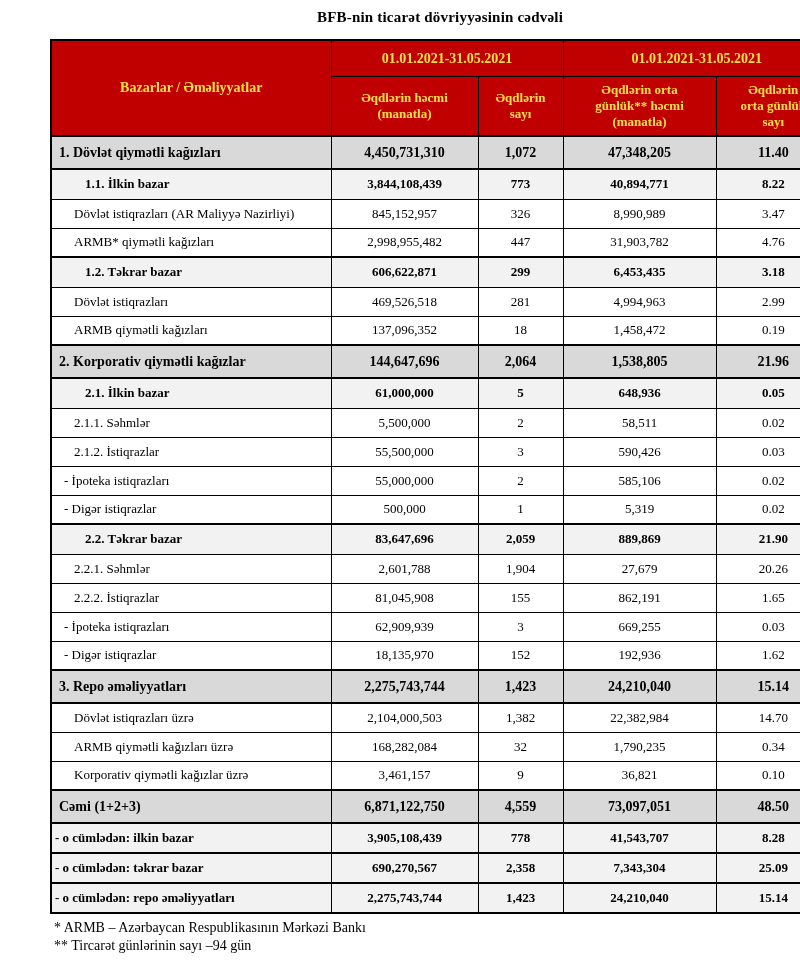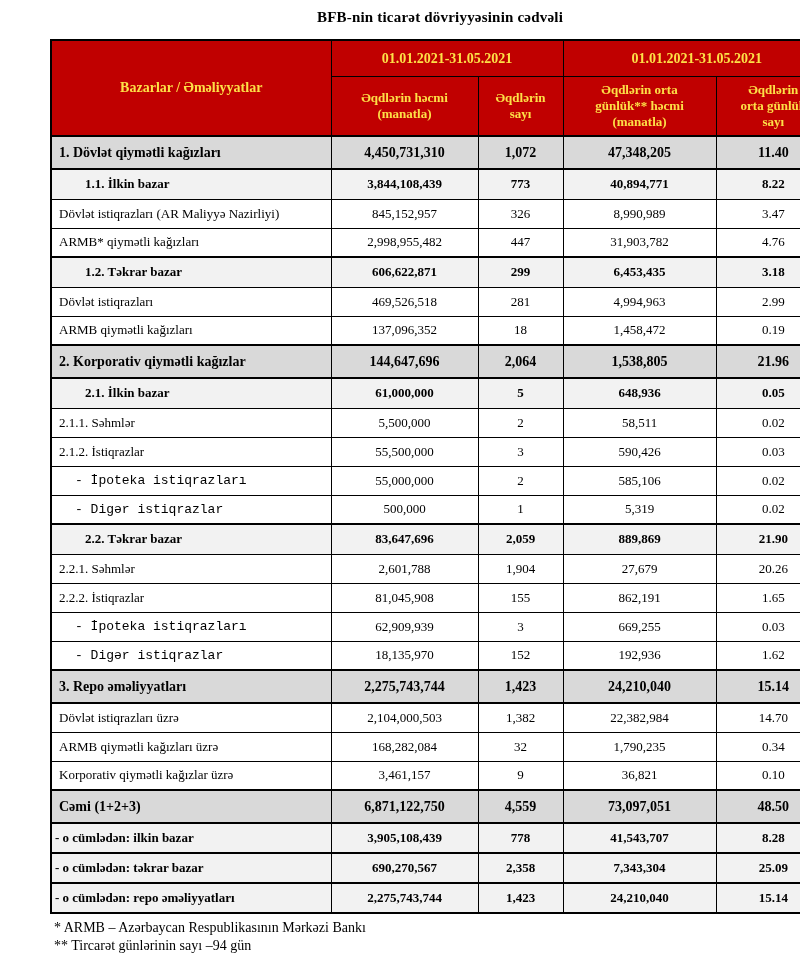--- a/index.html
+++ b/index.html
@@ -68,23 +68,23 @@
   tr.subdash td { background: #F2F2F2; font-weight: bold; }
 
   
   tr.section > td,
   tr.sub > td,
   tr.subdash > td,
   tr.section + tr > td { border-top-width: 2px; }
 
   
   tr.section td.lbl { padding-left: 7px; }
-  tr.plain td.lbl   { padding-left: 7px; }
+  tr.plain td.lbl   { padding-left: 22px; }
   tr.sub td.lbl     { padding-left: 33px; }
-  tr.dash td.lbl    { padding-left: 23px; font-family: Liberation Mono, monospace; }
+  tr.dash td.lbl    { padding-left: 12px; }
   tr.subdash td.lbl { }
 
   .footnotes {
     margin: 5px 0 0 14px;
     font-size: 14px;
     line-height: 1.32;
   }
   .footnotes div { white-space: pre; }
 </style>
 </head>

